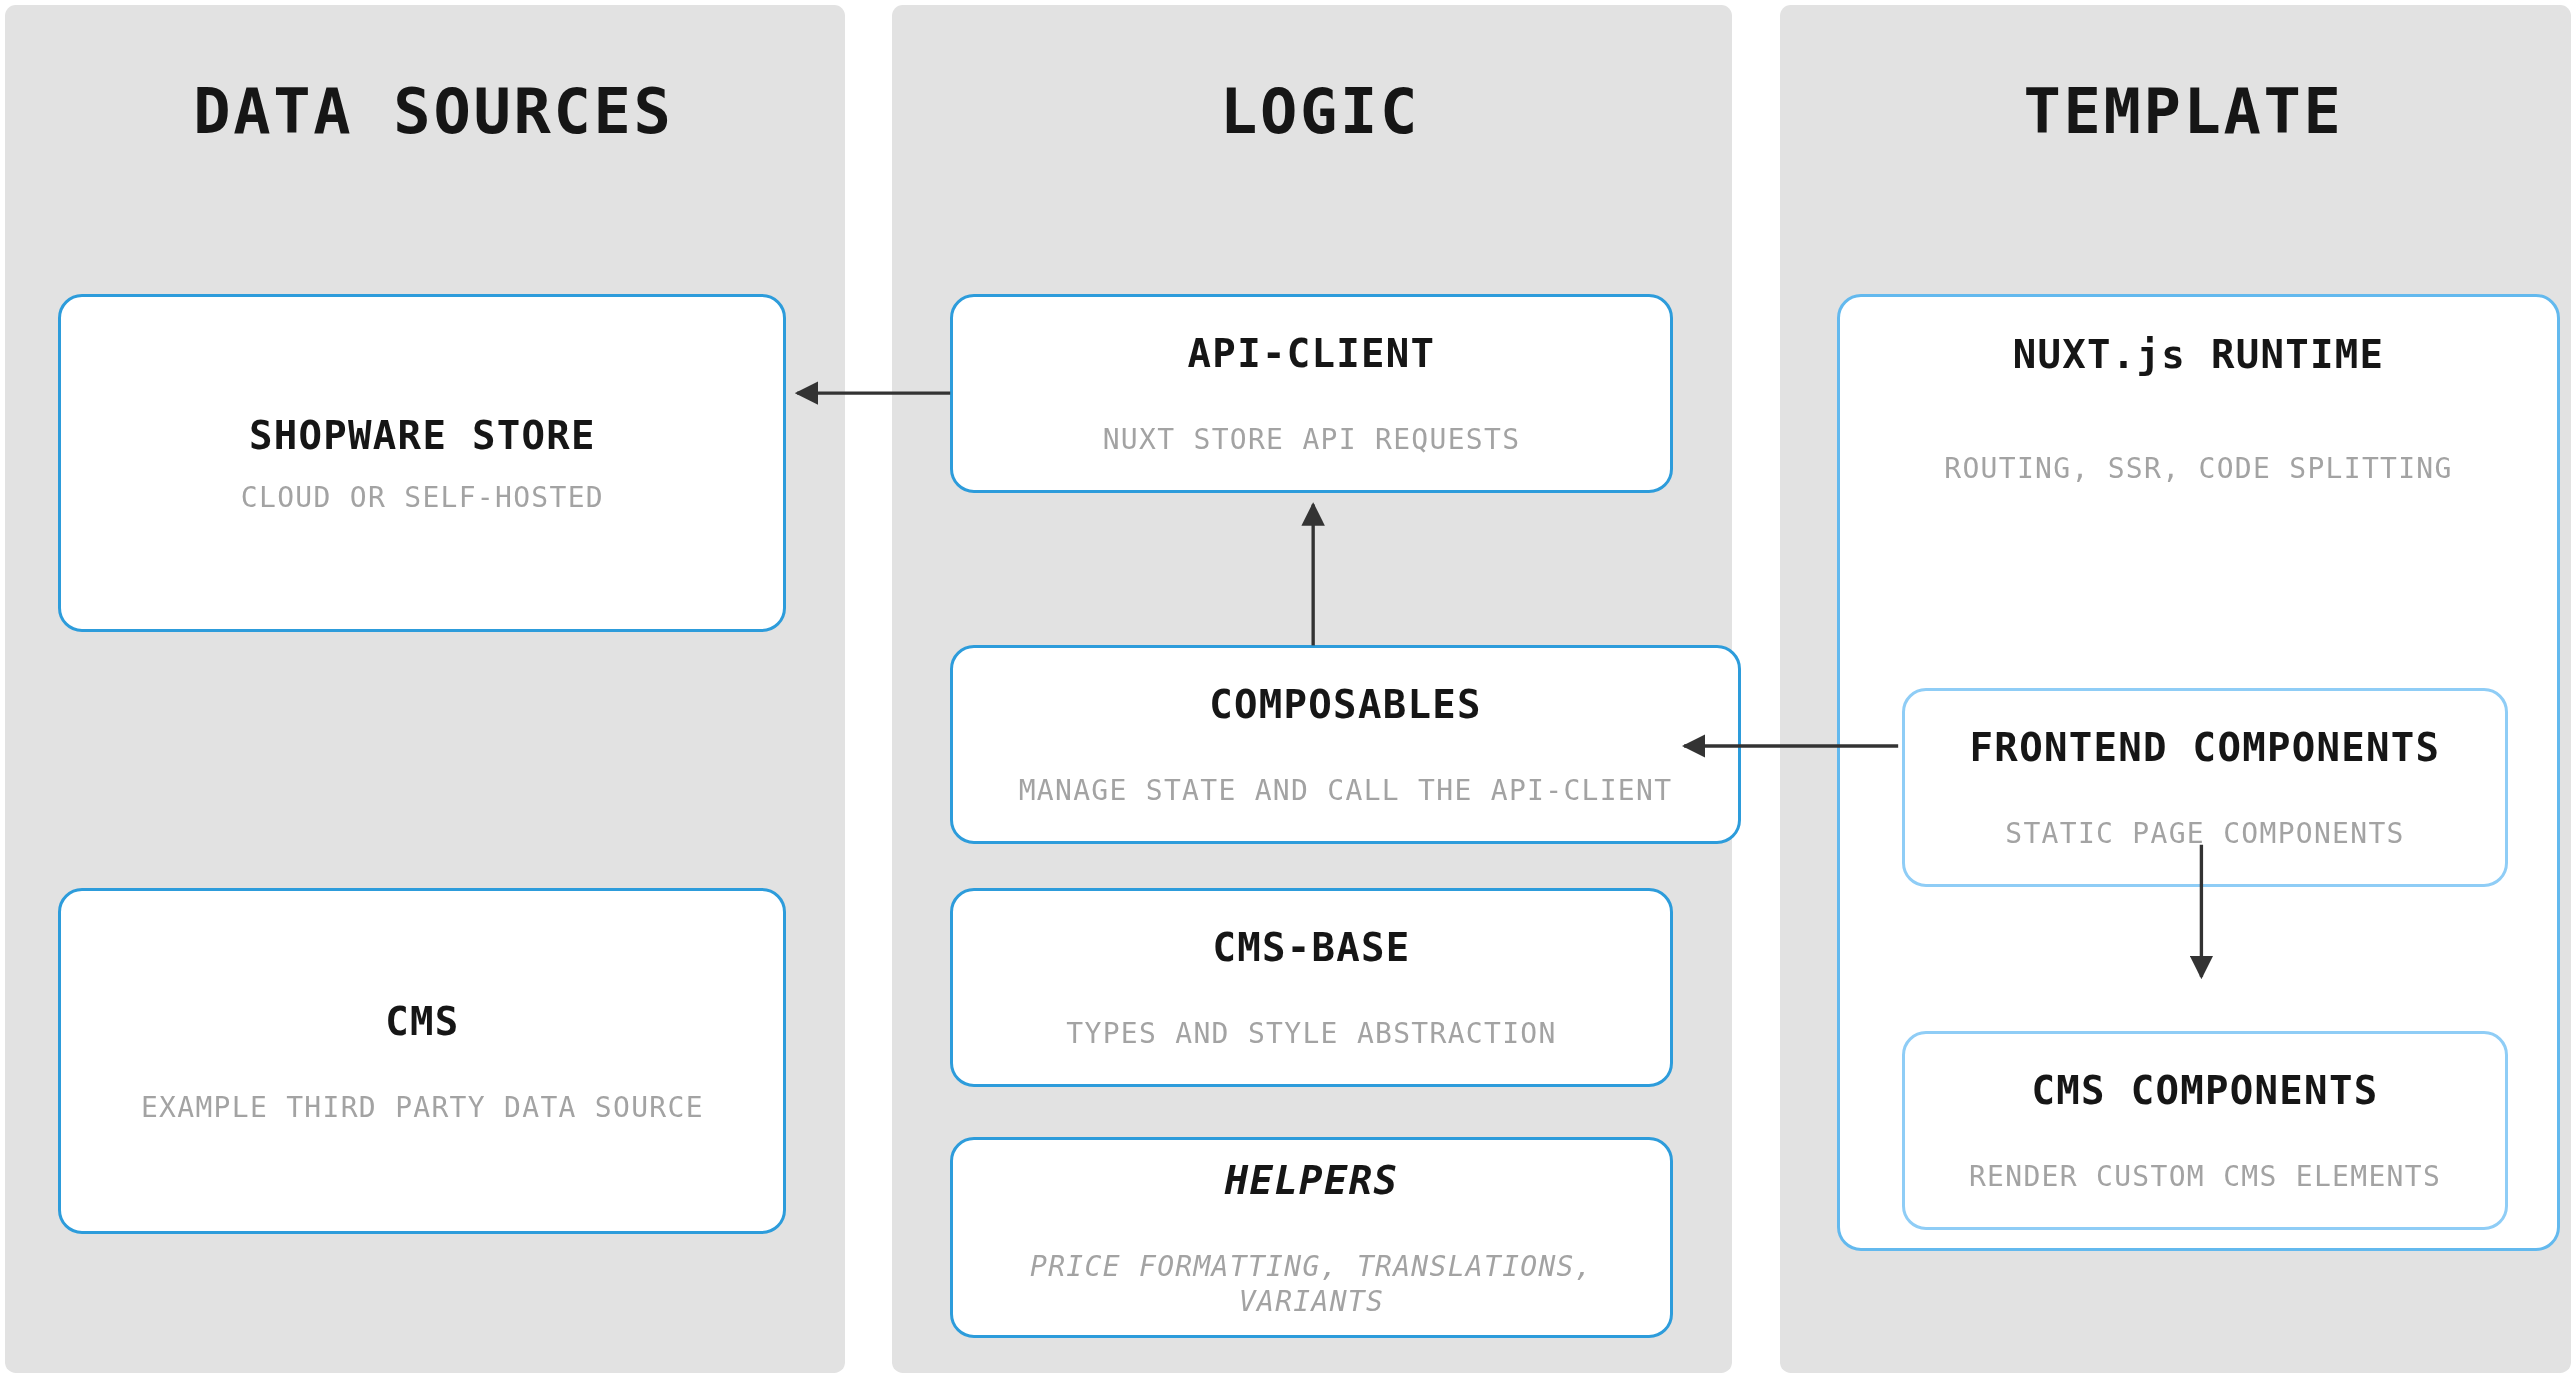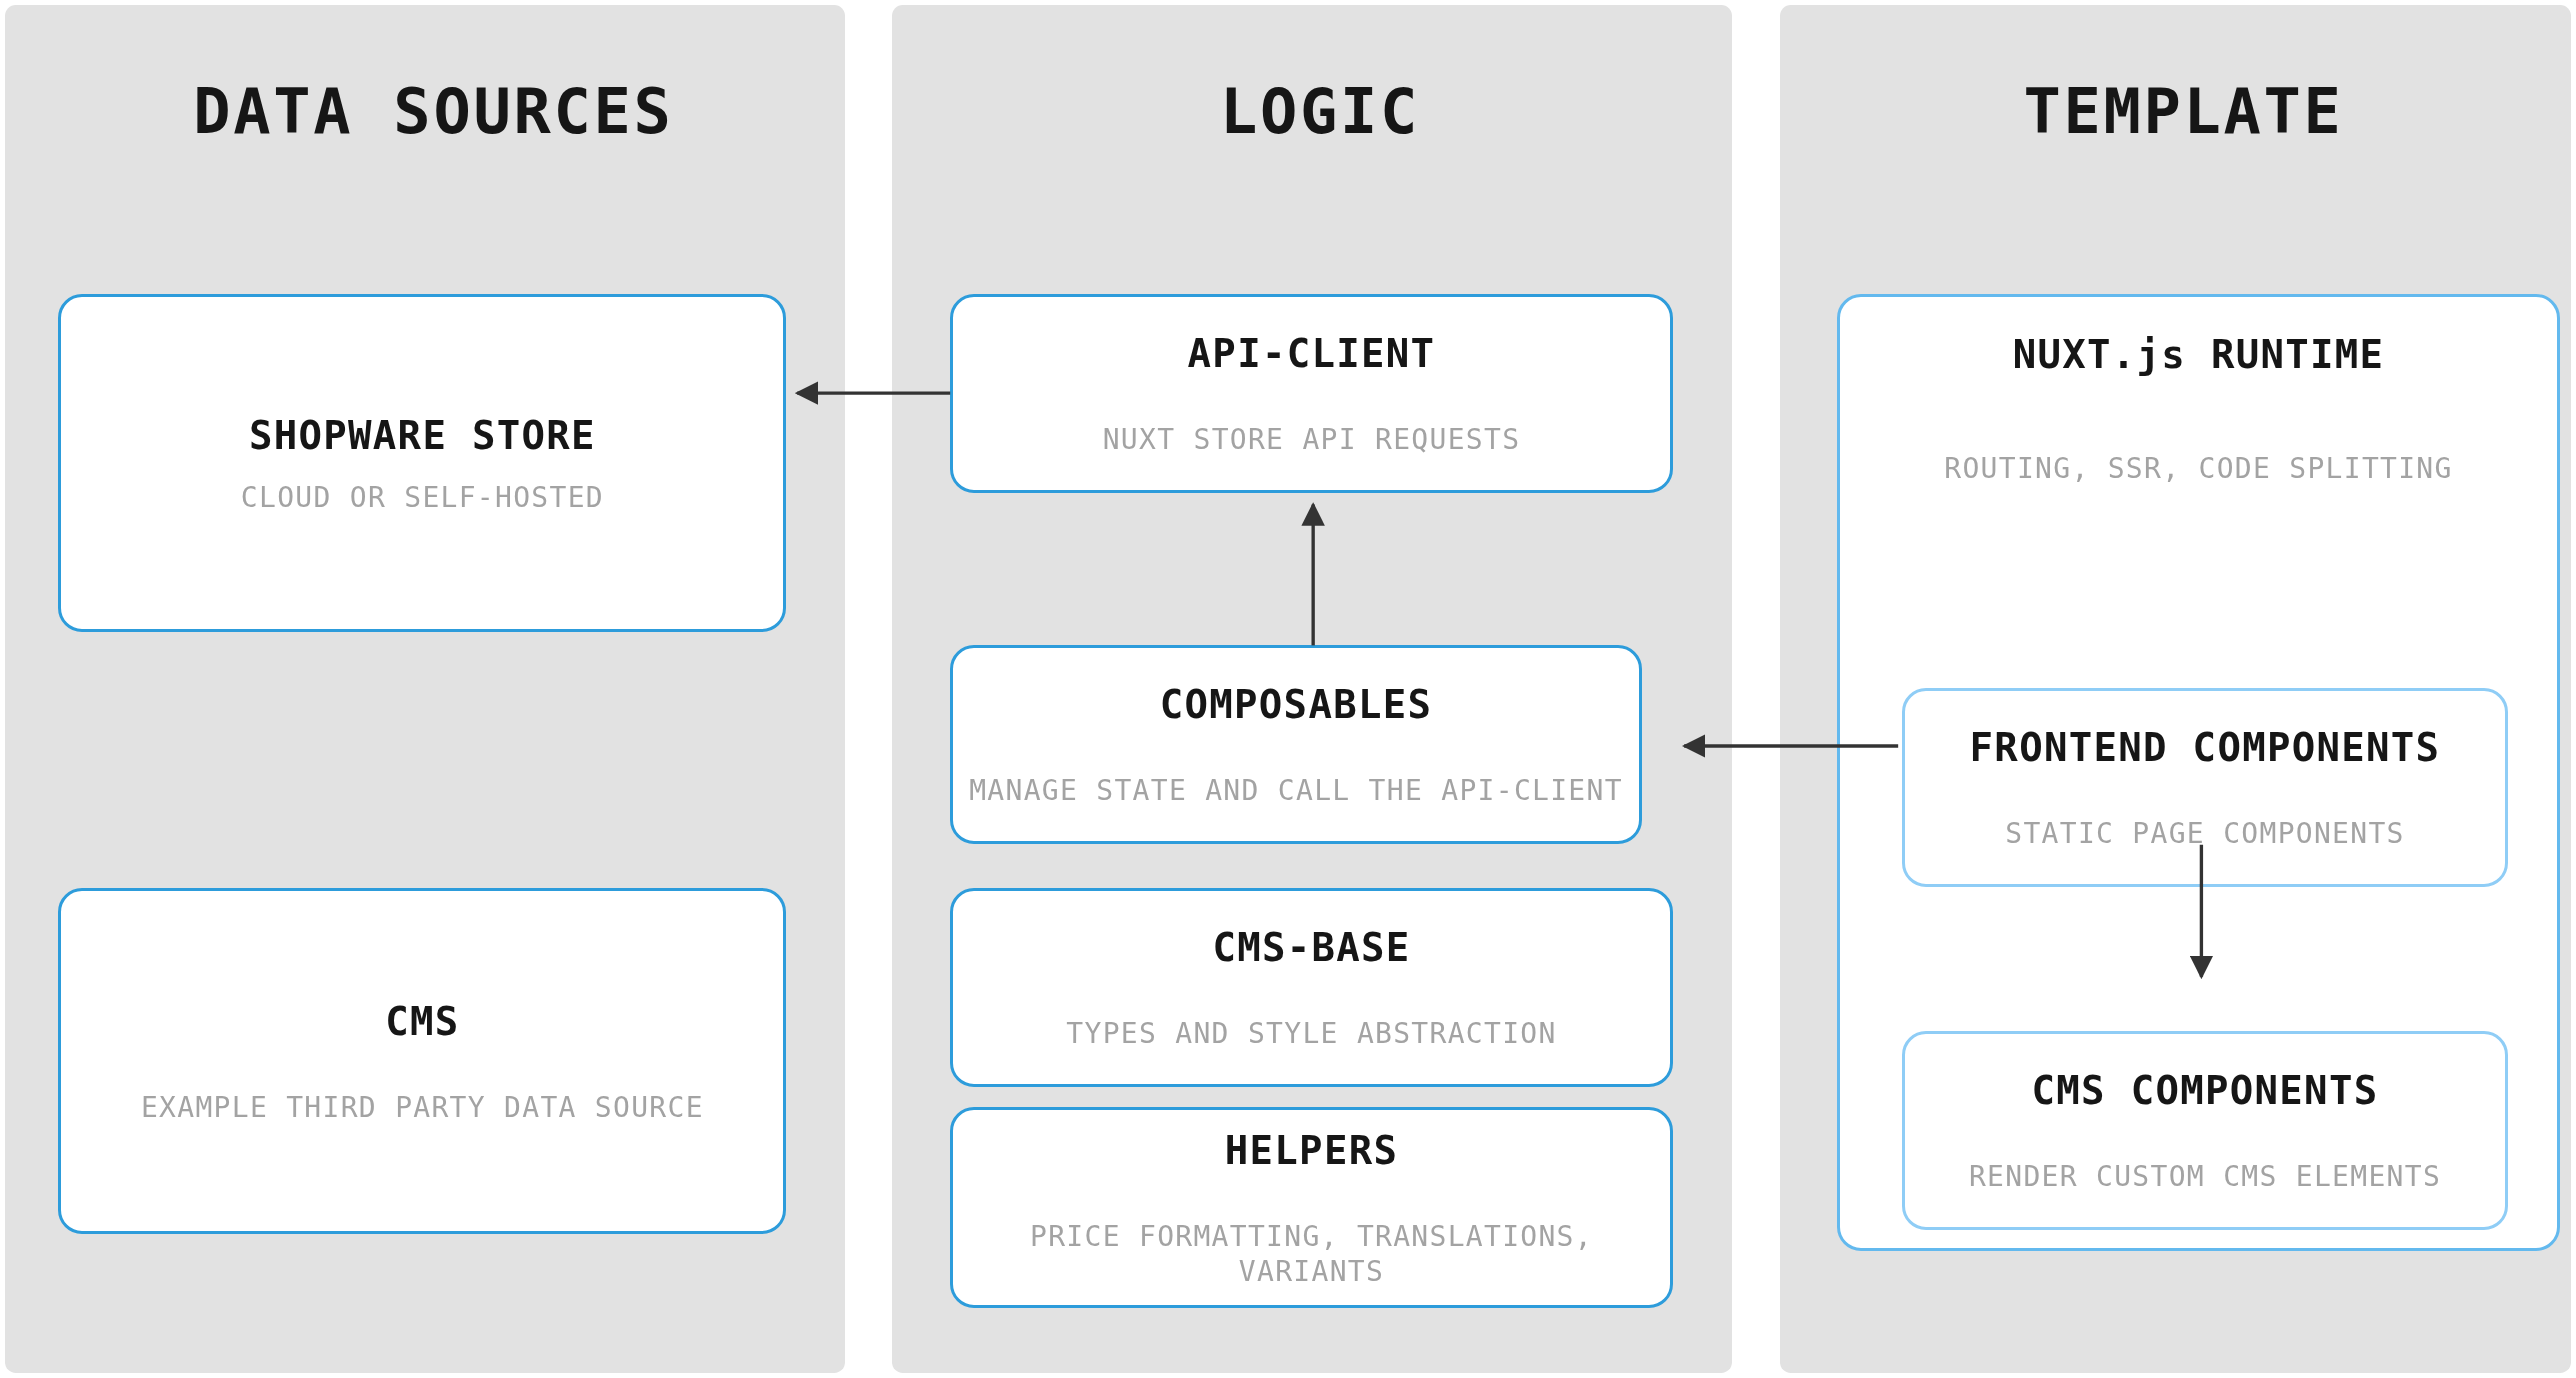--- a/index.html
+++ b/index.html
@@ -84,23 +84,23 @@
     line-height: 35px;
     text-align: center;
   }
 
   
   #box-shopware { left: 53px; top: 289px;  width: 728px; height: 338px; gap: 20px; }
   #box-cms      { left: 53px; top: 883px; width: 728px; height: 346px; }
 
   
   #box-api-client  { left: 58px; top: 289px;  width: 723px; height: 199px; }
-  #box-composables { left: 58px; top: 640px;  width: 692px; height: 199px; }
+  #box-composables { left: 58px; top: 640px;  width: 791px; height: 199px; }
   #box-cms-base    { left: 58px; top: 883px; width: 723px; height: 199px; }
-  #box-helpers     { left: 58px; top: 1102px; width: 723px; height: 201px; }
+  #box-helpers     { left: 58px; top: 1132px; width: 723px; height: 201px; font-style: italic; }
 
   
   #box-nuxt {
     left: 57px; top: 289px; width: 723px; height: 957px;
     border-color: var(--outer-box-border);
     display: flex;
     flex-direction: column;
     align-items: center;
   }
   #box-nuxt > .box-title    { margin-top: 34px; }

